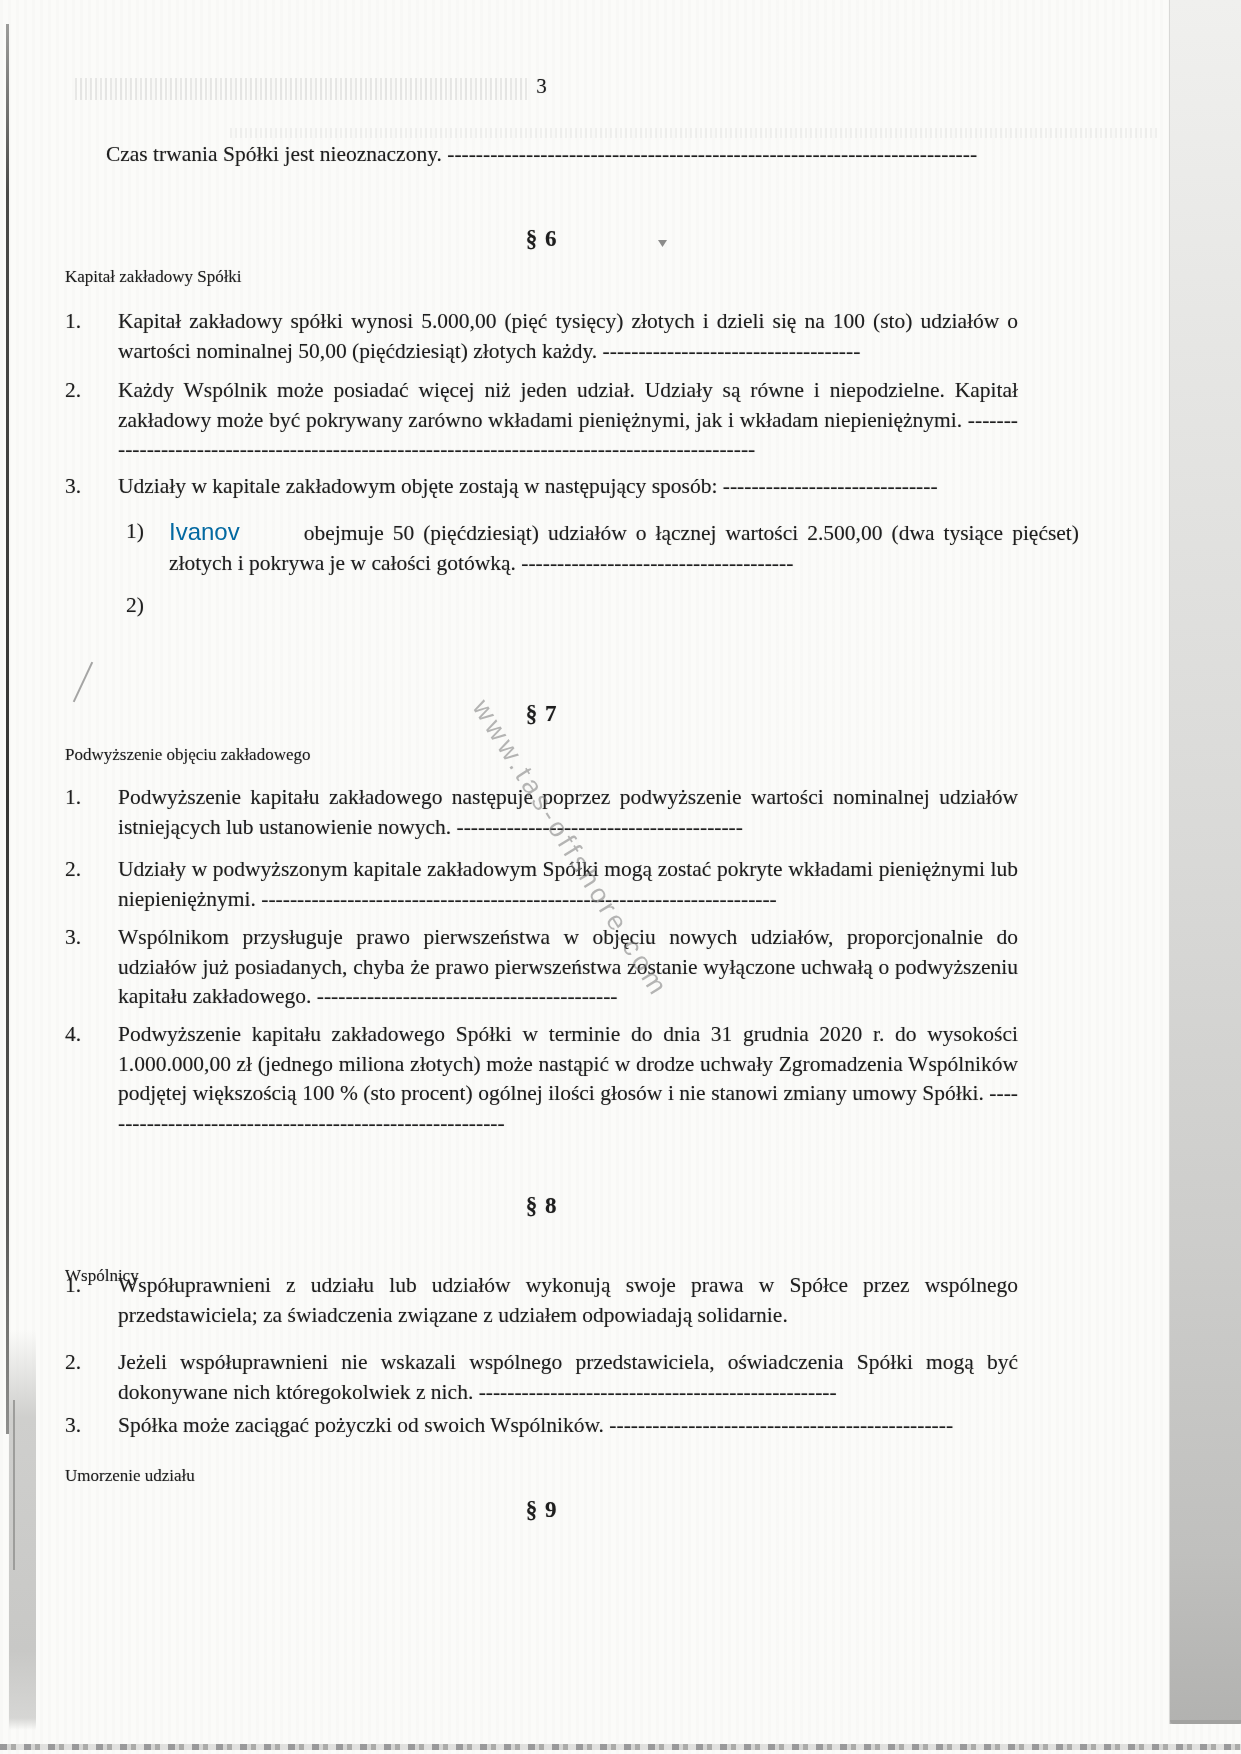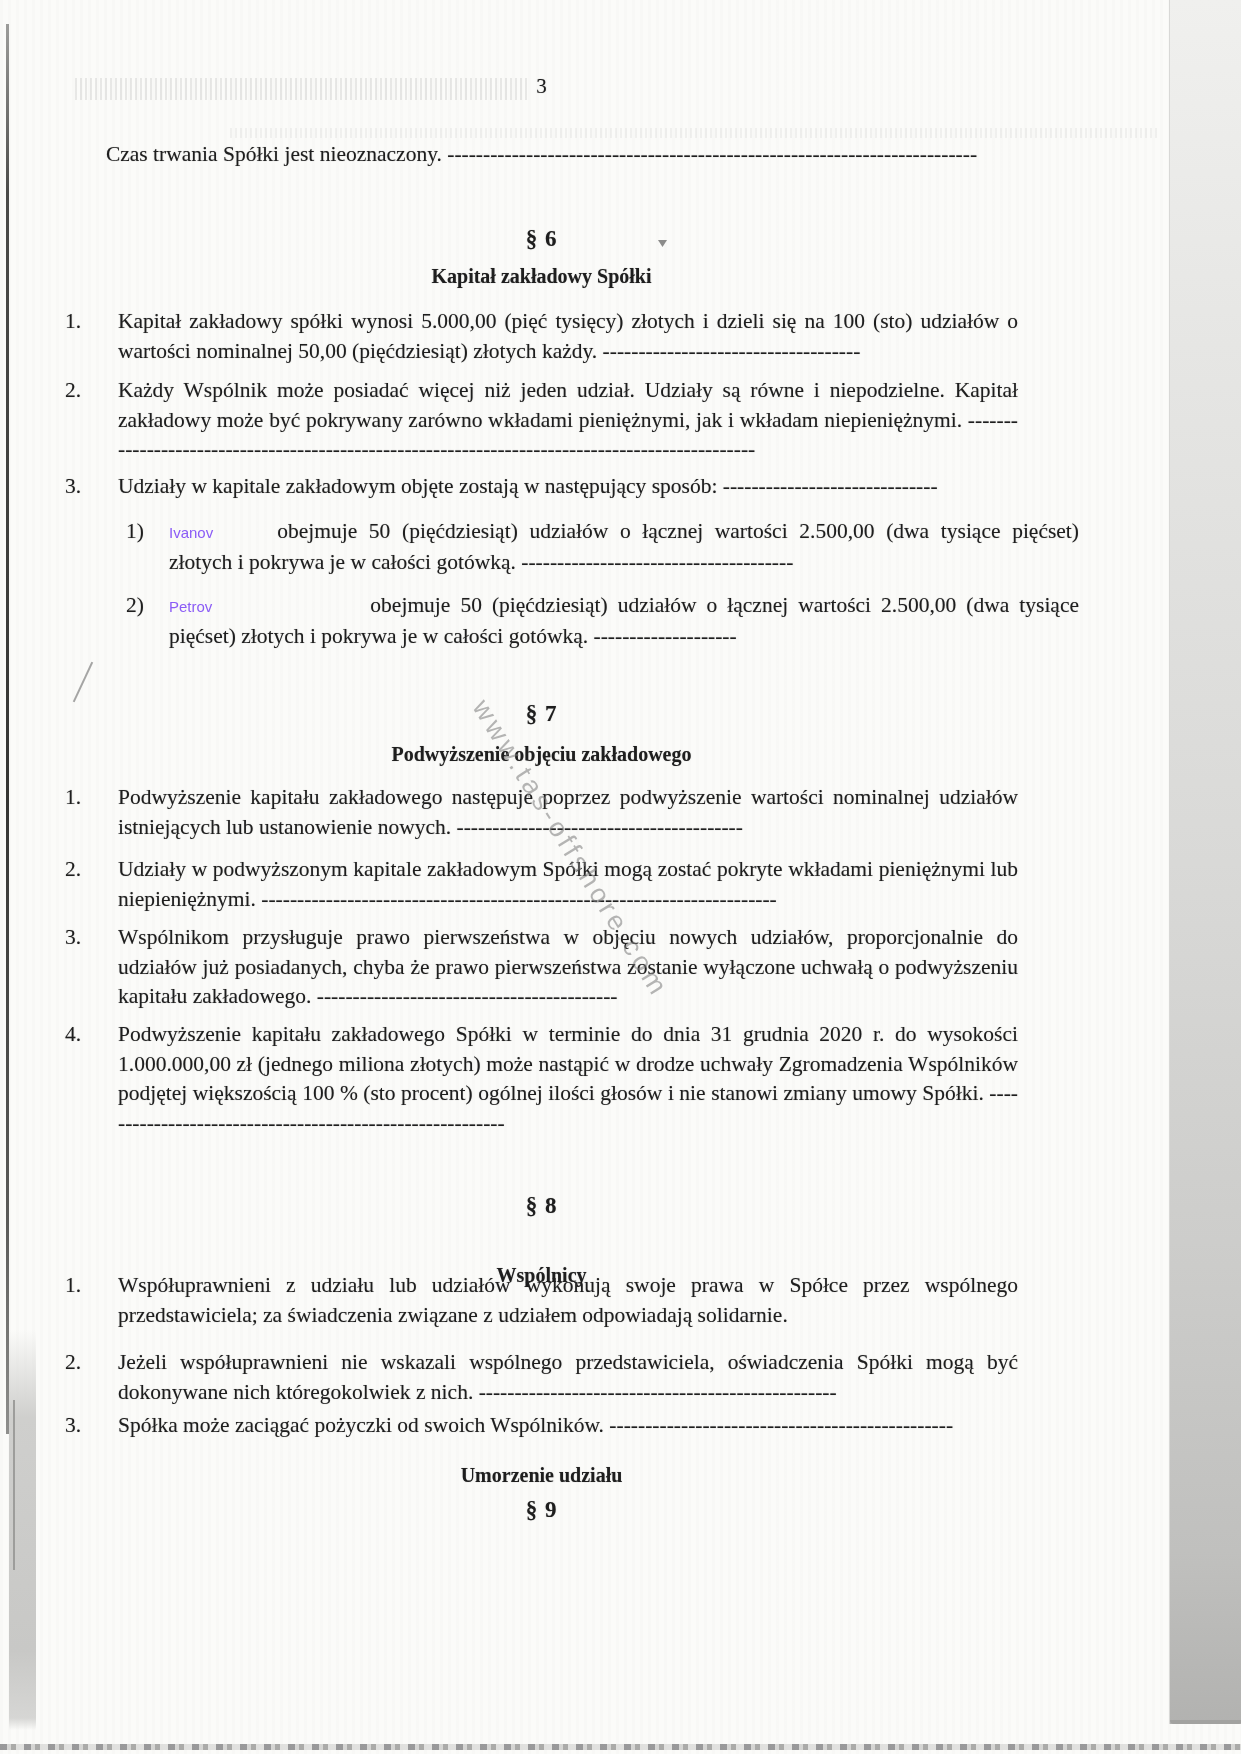--- a/index.html
+++ b/index.html
@@ -21,28 +21,28 @@
   }
   .content {
     position:absolute; left:65px; top:0; width:953px;
     font-size:21.5px; line-height:29.5px;
     text-shadow:0 0 1px rgba(35,35,35,0.38);
   }
   .abs { position:absolute; left:0; width:953px; }
   .page-num { text-align:center; font-size:21px; }
   .intro { text-align:left; white-space:nowrap; overflow:hidden; }
   .sec-mark { text-align:center; font-weight:bold; font-size:23px; letter-spacing:1px; }
-  .sec-title { text-align:center; font-weight:bold; font-size:20px; }
+  .sec-title { font-weight:normal; font-size:17px; }
   .item { display:flex; }
   .item .num { flex:0 0 53px; }
   .item .itext { flex:1; text-align:justify; }
   .subitem { display:flex; padding-left:61px; }
   .subitem .num { flex:0 0 43px; }
   .subitem .itext { flex:1; text-align:justify; }
-  .holder-name { font-family:"Liberation Sans", sans-serif; font-size:15px; color:#8b5cf6; text-shadow:none; }
+  .holder-name { font-family:"Liberation Sans", sans-serif; font-size:24px; color:#0369a1; text-shadow:none; }
   .name-gap { display:inline-block; height:1px; }
   .gap-1 { width:64px; }
   .gap-2 { width:158px; }
 
   
   #page-num  { top:72px;  }
   #p-intro   { top:140px;text-align:center; }
   #s6-mark   { top:224px; } #s6-title { top:262px; }
   #i60 { top:307px; } #i61 { top:376px; } #i62 { top:472px; }
   #sub60 { top:517px; } #sub61 { top:591px; }
@@ -131,21 +131,20 @@
       <span class="num">3.</span>
       <span class="itext">Udziały w kapitale zakładowym objęte zostają w następujący sposób: ------------------------------</span>
     </div>
 
     <div class="abs subitem" id="sub60">
       <span class="num">1)</span>
       <span class="itext"><span class="holder-name">Ivanov</span><span class="name-gap gap-1"></span><span>obejmuje 50 (pięćdziesiąt) udziałów o łącznej wartości 2.500,00 (dwa tysiące pięćset) złotych i pokrywa je w całości gotówką. --------------------------------------</span></span>
     </div>
     <div class="abs subitem" id="sub61">
       <span class="num">2)</span>
-      <span class="itext"><span class="holder-name">Petrov</span><span class="name-gap gap-2"></span><span>obejmuje 50 (pięćdziesiąt) udziałów o łącznej wartości 2.500,00 (dwa tysiące pięćset) złotych i pokrywa je w całości gotówką. --------------------</span></span>
     </div>
 
     <div class="abs sec-mark" id="s7-mark">§ 7</div>
     <div class="abs sec-title" id="s7-title">Podwyższenie objęciu zakładowego</div>
 
     <div class="abs item" id="i70">
       <span class="num">1.</span>
       <span class="itext">Podwyższenie kapitału zakładowego następuje poprzez podwyższenie wartości nominalnej udziałów istniejących lub ustanowienie nowych. ----------------------------------------</span>
     </div>
     <div class="abs item" id="i71">

